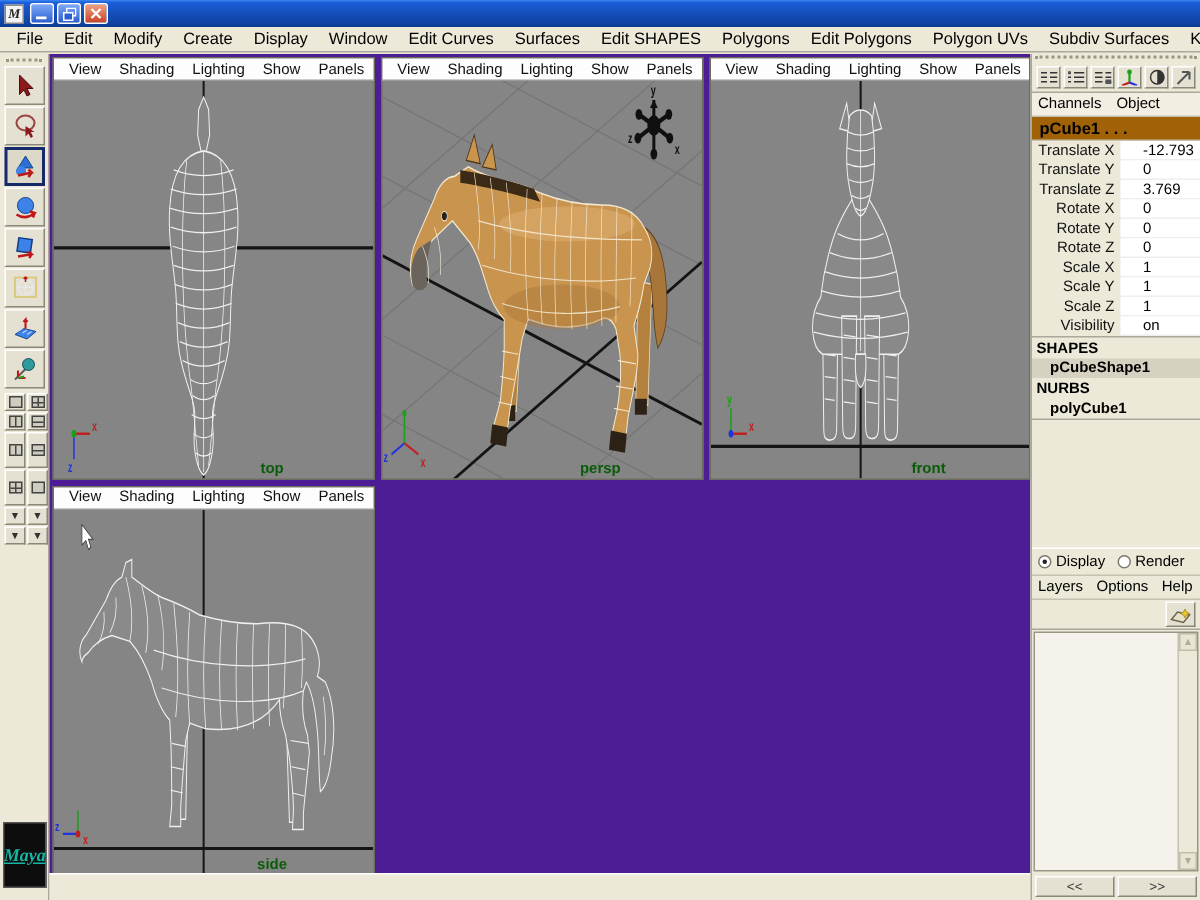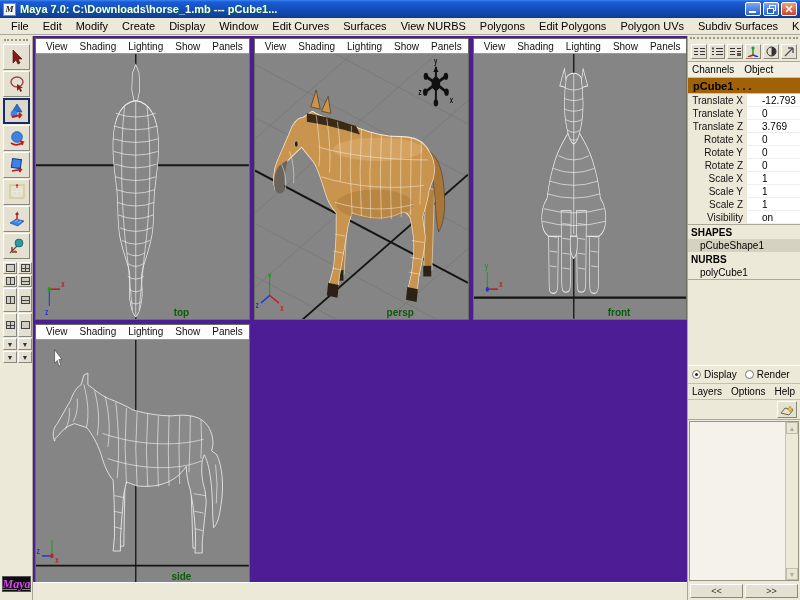--- a/index.html
+++ b/index.html
@@ -29,22 +29,22 @@
   .tool-btn.active { border:2px solid #152a6b; background:#dcd9c8; }
   .lay-grid { display:grid; grid-template-columns:14px 14px; gap:1px; margin-left:1px; margin-top:3px; }
   .lay-btn { height:12px; background:#e4e1d2; border:1px solid; border-color:#fff #8a8878 #8a8878 #fff; display:flex; align-items:center; justify-content:center; }
   .lay-btn.tall { height:24px; }
   .pane-diagram { width:9px; height:8px; border:1px solid #444; background:#cfcdbd; position:relative; }
   .pane-diagram.four::before { content:""; position:absolute; left:50%; top:0; bottom:0; border-left:1px solid #444; }
   .pane-diagram.four::after { content:""; position:absolute; top:50%; left:0; right:0; border-top:1px solid #444; }
   .pane-diagram.vsplit::before { content:""; position:absolute; left:50%; top:0; bottom:0; border-left:1px solid #444; }
   .pane-diagram.hsplit::after { content:""; position:absolute; top:50%; left:0; right:0; border-top:1px solid #444; }
   .drop-arrow { font-size:7px; color:#333; line-height:1; }
-  .maya-logo { position:absolute; left:2px; bottom:8px; width:29px; height:16px; background:#0d0d0d; border:1px solid #555;
-    color:#d946ef; font:italic bold 12px "Liberation Serif",serif; display:flex; align-items:center; justify-content:center;text-decoration:underline; }
+  .maya-logo { position:absolute; left:2px; bottom:8px; width:29px; height:44px; background:#0d0d0d; border:1px solid #555;
+    color:#14b8a6; font:italic bold 12px "Liberation Serif",serif; display:flex; align-items:center; justify-content:center;text-decoration:underline; }
 
   
   .workspace { position:absolute; left:33px; right:113px; top:36px; bottom:18px; background:#4c1d95; padding:2px;
     display:grid; grid-template-columns:1fr 1fr 1fr; grid-template-rows:52% 48%; gap:4px; }
   .viewport { border:1px solid #6e6c60; display:flex; flex-direction:column; background:#858585; min-height:0; }
   .vp-menubar { height:15px; background:#fdfdfd; border-bottom:1px solid #9a9a9a; display:flex; align-items:center; padding-left:4px; flex:none; }
   .vp-menubar span { font-size:10px; padding:0 6px; color:#111; white-space:nowrap; }
   .vp-canvas { flex:1; position:relative; overflow:hidden; min-height:0; }
   .vp-canvas svg.scene { position:absolute; inset:0; width:100%; height:100%; }
   .vp-label { position:absolute; bottom:1px; left:50%; transform:translateX(-50%); color:#0a5c0a; font-weight:bold; font-size:10px;margin-left:39px; }
@@ -54,21 +54,21 @@
   .rp-icons { display:flex; gap:2px; padding:2px 2px 2px 3px; border-bottom:1px solid #aca899; }
   .rp-icon { width:16px; height:15px; background:#e4e1d2; border:1px solid; border-color:#fff #8a8878 #8a8878 #fff; display:flex; align-items:center; justify-content:center; }
   .cb-menubar { display:flex; padding:2px 4px; border-bottom:1px solid #c5c2b0; background:#f2efe2; }
   .cb-menubar span { font-size:10px; margin-right:10px; }
   .cb-node { font-weight:bold; font-size:11px; padding:2px 3px 1px 5px; background:#a16207; border-bottom:1px solid #c5c2b0; }
   .channels { background:linear-gradient(90deg,#ece9d8 0 64px,#ffffff 64px); border-bottom:1px solid #aca899; }
   .ch-row { display:flex; height:13px; line-height:13px; font-size:10px; }
   .ch-row .ch-label { width:59px; text-align:right; padding-right:4px; color:#111; }
   .ch-row .ch-value { flex:1; padding-left:15px; background:#fff; border-bottom:1px solid #eee; }
   .section-h { font-weight:bold; font-size:10px; padding:2px 0 1px 3px; }
-  .section-node { font-weight:normal; font-size:10px; padding:1px 0 1px 12px; }
+  .section-node { font-weight:bold; font-size:10px; padding:1px 0 1px 12px; }
   .section-node.hl { background:#d6d2c2; }
   .rp-gap { flex:1; border-top:1px solid #aca899; }
   .layer-head { display:flex; align-items:center; gap:8px; padding:3px 4px; border-top:1px solid #fff; border-bottom:1px solid #c5c2b0; font-size:10px; }
   .radio { display:flex; align-items:center; gap:3px; }
   .radio .circle { width:9px; height:9px; border-radius:50%; border:1px solid #7c7a6c; background:#fff; position:relative; }
   .radio .circle.sel::after { content:""; position:absolute; inset:2px; background:#222; border-radius:50%; }
   .layer-menu { display:flex; padding:2px 4px; border-bottom:1px solid #c5c2b0; }
   .layer-menu span { font-size:10px; margin-right:9px; }
   .layer-toolbar { height:20px; display:flex; justify-content:flex-end; align-items:center; padding:1px 3px; border-bottom:1px solid #aca899; }
   .newlayer-btn { width:20px; height:17px; background:#e4e1d2; border:1px solid; border-color:#fff #8a8878 #8a8878 #fff; display:flex; align-items:center; justify-content:center; }
@@ -80,21 +80,20 @@
   .shelf-btn { flex:1; height:14px; background:#e4e1d2; border:1px solid; border-color:#fff #8a8878 #8a8878 #fff; font-size:9px; text-align:center; line-height:12px; color:#333; }
 
   .bottom-strip { position:absolute; left:33px; right:113px; bottom:0; height:18px; background:#ece9d8; border-top:1px solid #fff; }
   text { font-family:"Liberation Sans",sans-serif; }
 </style>
 </head>
 <body>
 
 <div class="titlebar">
   <div class="app-icon">M</div>
-  <div class="title-text">Maya 7.0: C:\Downloads\horse_1.mb   ---   pCube1...</div>
   <div class="win-btns">
     <div class="win-btn min">
         <svg width="8" height="8">
           <rect x="0" y="6" width="7" height="2" fill="#fff"></rect>
         </svg>
       </div>
     <div class="win-btn restore">
         <svg width="9" height="9">
           <rect x="2.5" y="0.5" width="6" height="5" fill="none" stroke="#fff"></rect>
           <rect x="0.5" y="3.5" width="6" height="5" fill="#2a5fd2" stroke="#fff"></rect>
@@ -110,21 +109,21 @@
 
 <div class="menubar">
   <span>File</span>
   <span>Edit</span>
   <span>Modify</span>
   <span>Create</span>
   <span>Display</span>
   <span>Window</span>
   <span>Edit Curves</span>
   <span>Surfaces</span>
-  <span>View NURBS</span>
+  <span>Edit SHAPES</span>
   <span>Polygons</span>
   <span>Edit Polygons</span>
   <span>Polygon UVs</span>
   <span>Subdiv Surfaces</span>
   <span>Koshigaya Studios</span>
 
 </div>
 
 <div class="toolbox">
   <div class="grip"></div>

